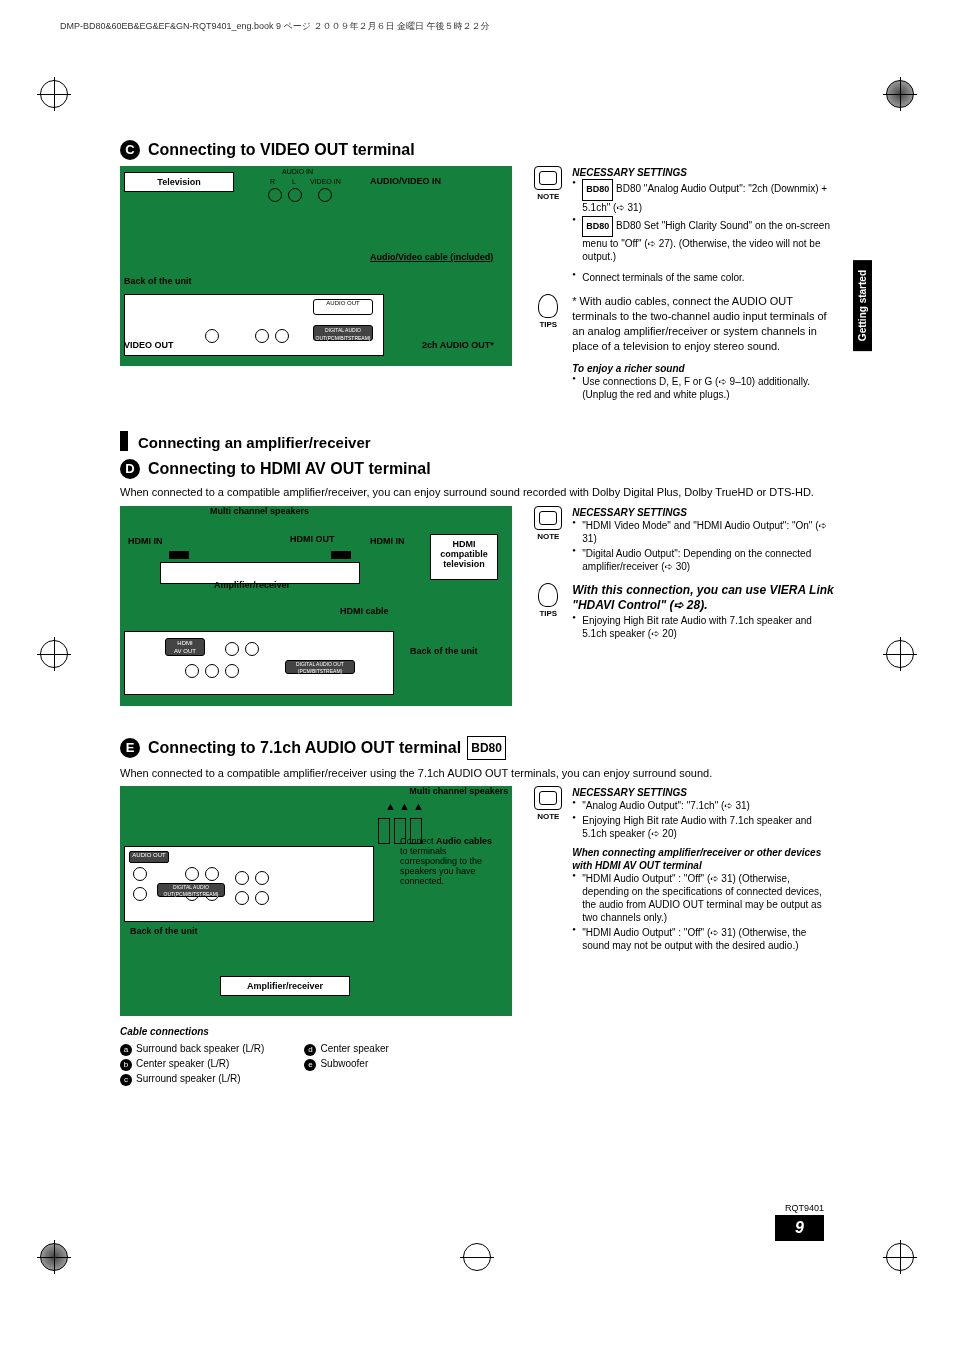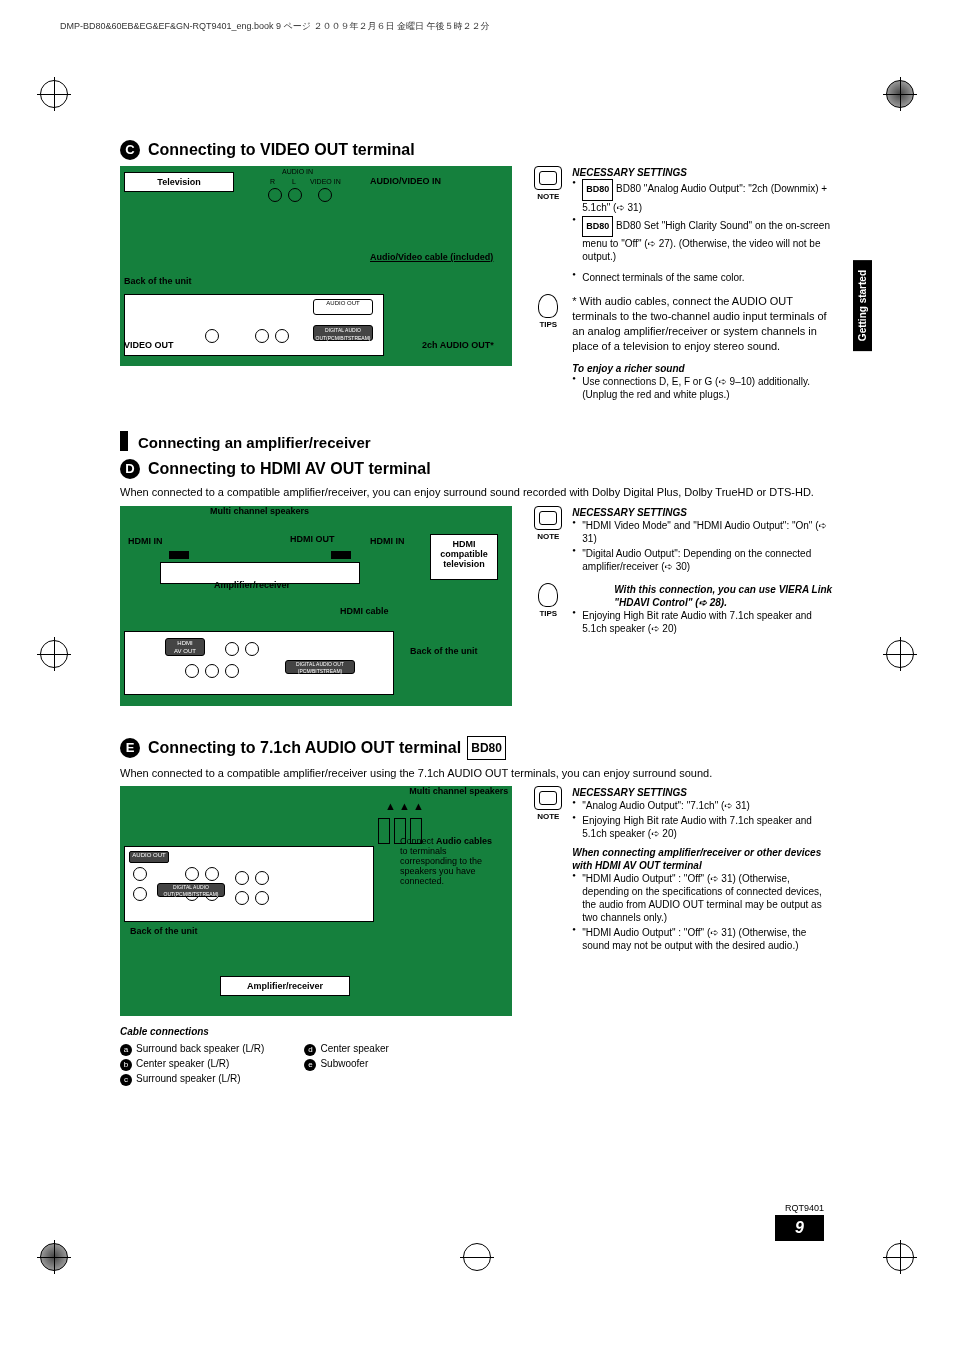--- a/index.html
+++ b/index.html
@@ -332,21 +332,21 @@
             <li>"Digital Audio Output": Depending on the connected amplifier/receiver (➪ 30)</li>
           </ul>
         </div>
       </div>
       <div class="note-block">
         <div class="note-icon">
           <div class="bulb-box"></div>
           <div class="note-label">TIPS</div>
         </div>
         <div>
-          <div class="subheading" style="font-size:10px;margin-left:42px;">With this connection, you can use VIERA Link "HDAVI Control" (➪ 28).</div>
+          <div class="subheading" style="font-size:12px;">With this connection, you can use VIERA Link "HDAVI Control" (➪ 28).</div>
           <ul class="bullet-list">
             <li>Enjoying High Bit rate Audio with 7.1ch speaker and 5.1ch speaker (➪ 20)</li>
           </ul>
         </div>
       </div>
     </div>
   </div>
 
   <div class="heading-row" style="margin-top:20px;">
     <span class="letter-badge">E</span>

